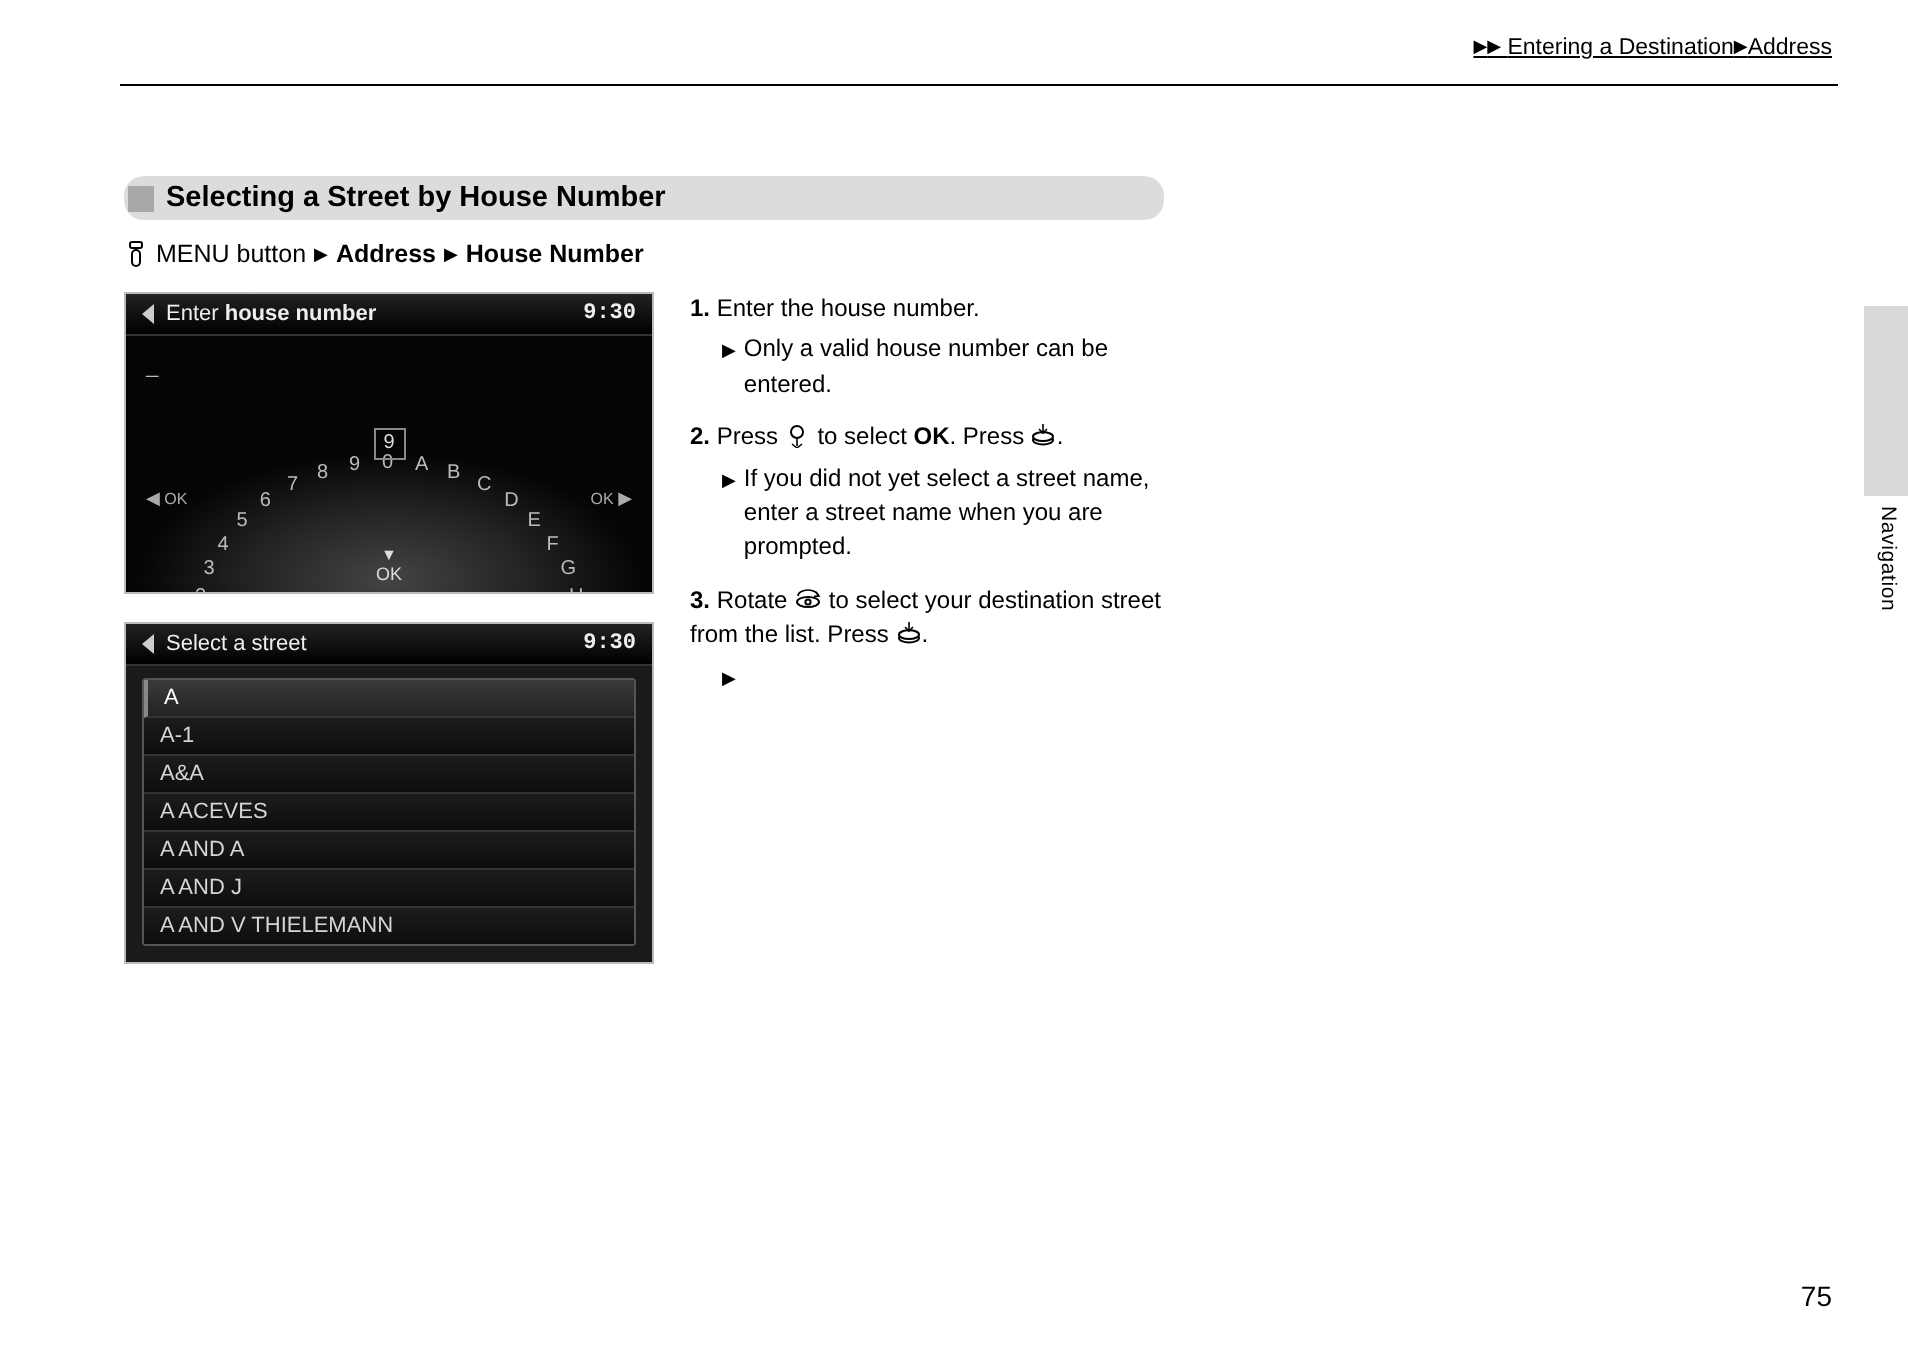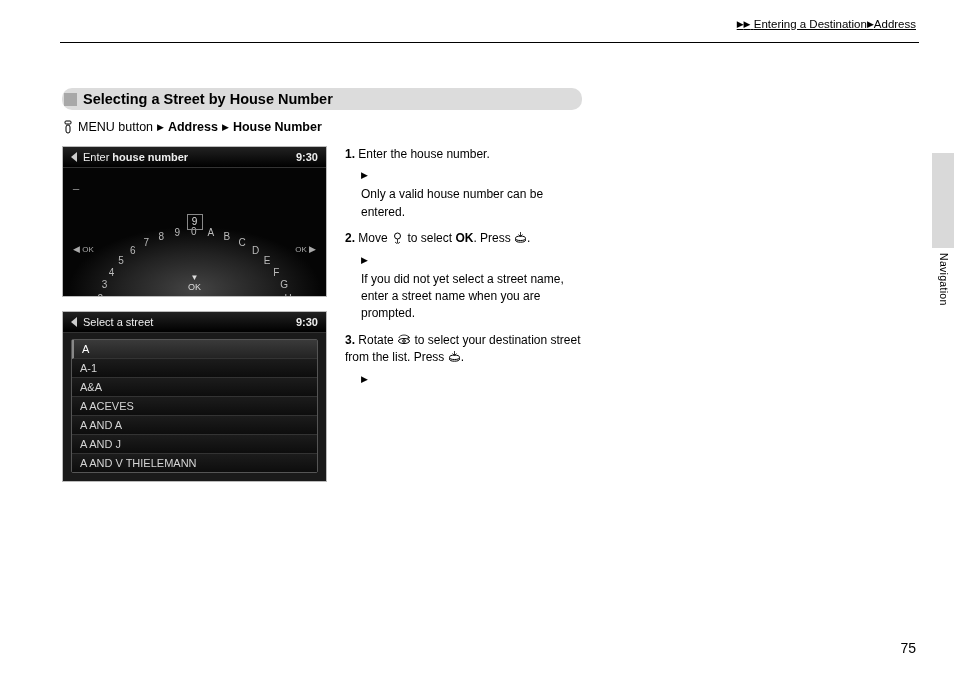--- a/index.html
+++ b/index.html
@@ -174,33 +174,33 @@
   }
   .steps {
     flex: 0 0 240px;
     font-size: 12px;
     line-height: 1.45;
   }
   .steps ol { list-style: none; }
   .steps li { margin-bottom: 9px; }
   .steps .num { font-weight: bold; }
   .sub {
-    display:flex; gap:4px; margin:3px 0 0 16px;flex-direction:column;
+    display:flex; gap:4px; margin:3px 0 0 16px;
   }
   .sub .tri { font-size:9px; margin-top:3px; flex:0 0 auto;}
   .ref { margin-left:16px; margin-top:2px; font-size:11.5px;}
   .ref .icon {
     display:inline-block; width:12px;height:12px;background:#000;color:#fff;font-size:9px;text-align:center;line-height:12px;border-radius:2px;vertical-align:-1px;
   }
   .inline-icon {
     display:inline-block;vertical-align:-2px;
   }
   .bold { font-weight:bold; }
   .tri::before { content:"▶"; }
-  .timer { font-weight:300; }
+  .timer { font-weight:300;font-family:Liberation Mono, monospace; }
   .timer b{ font-weight:600;}
 </style>
 </head>
 <body>
 
 <div class="breadcrumb">
   <span class="tri"></span><span class="tri"></span>
   <span>Entering a Destination</span><span class="tri"></span><span>Address</span>
 </div>
 <div class="header-line"></div>
@@ -294,21 +294,21 @@
     <div class="steps">
       <ol>
         <li>
           <span class="num">1.</span> <span>Enter the house number.</span>
           <div class="sub">
               <span class="tri"></span>
               <span>Only a valid house number can be entered.</span>
             </div>
         </li>
         <li>
-          <span class="num">2.</span> <span>Move </span><svg class="inline-icon" width="13" height="13" viewBox="0 0 13 13">
+          <span class="num">2.</span> <span>Press </span><svg class="inline-icon" width="13" height="13" viewBox="0 0 13 13">
               <circle cx="6.5" cy="5" r="3" fill="none" stroke="#000"></circle>
               <path d="M6.5 8 L6.5 12 M4 11 L6.5 13 L9 11" fill="none" stroke="#000" stroke-width="0.8"></path>
             </svg><span> to select </span><span class="bold">OK</span><span>. Press </span><svg class="inline-icon" width="13" height="13" viewBox="0 0 13 13">
               <ellipse cx="6.5" cy="9" rx="5" ry="2.2" fill="none" stroke="#000"></ellipse>
               <ellipse cx="6.5" cy="7.3" rx="5" ry="2.2" fill="#fff" stroke="#000"></ellipse>
               <path d="M6.5 1 L6.5 5 M4.5 3.5 L6.5 5.5 L8.5 3.5" fill="none" stroke="#000" stroke-width="0.8"></path>
             </svg><span>.</span>
           <div class="sub">
               <span class="tri"></span>
               <span>If you did not yet select a street name, enter a street name when you are prompted.</span>

